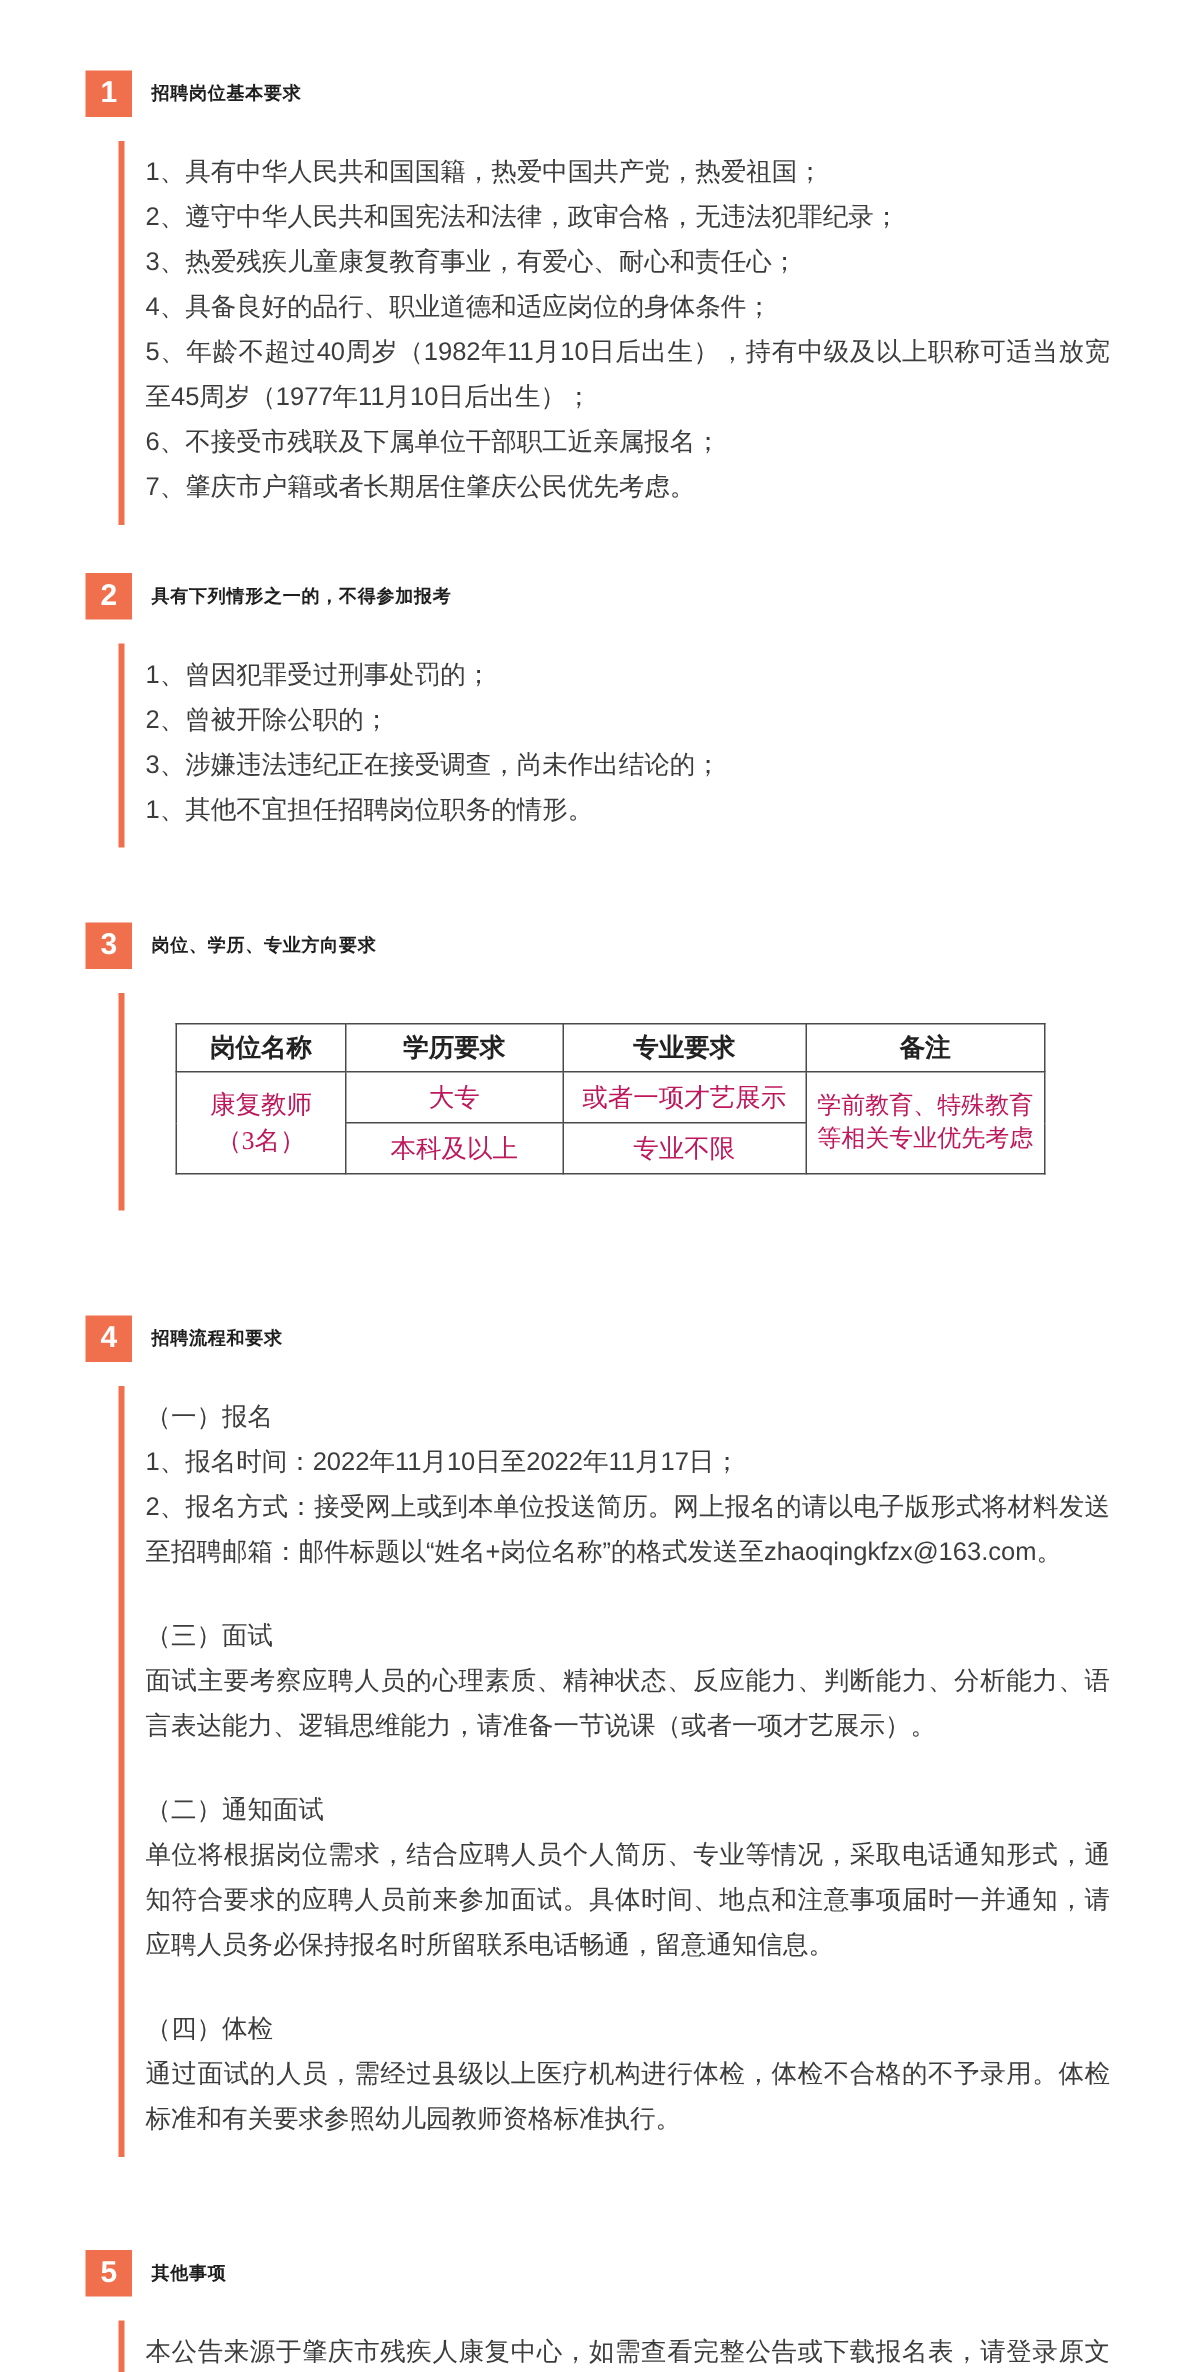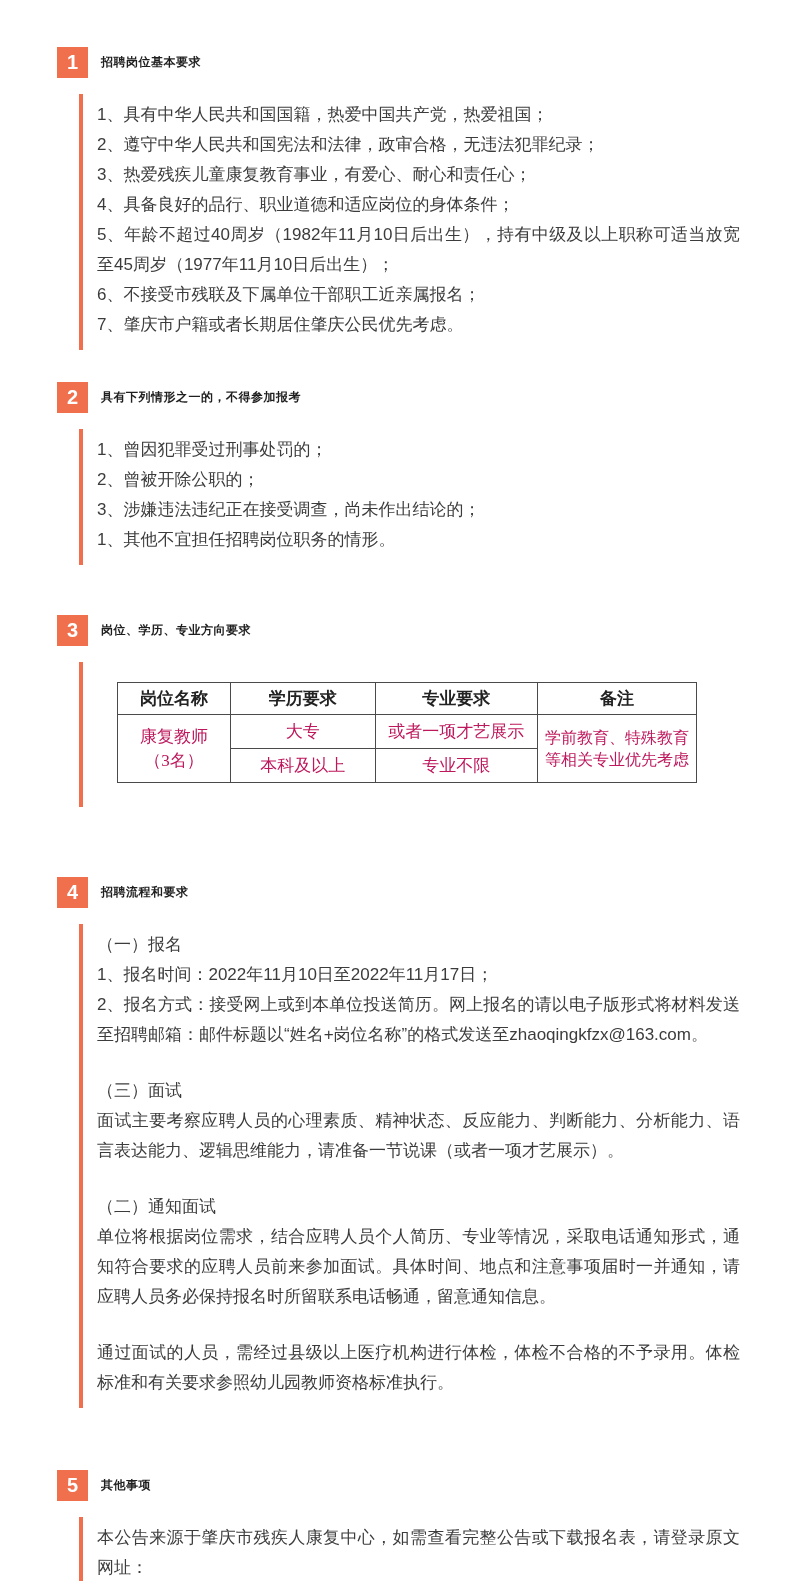--- a/index.html
+++ b/index.html
@@ -170,20 +170,21 @@
       </div>
       <div class="subsection">
         <p class="para">（三）面试</p>
         <p class="para">面试主要考察应聘人员的心理素质、精神状态、反应能力、判断能力、分析能力、语言表达能力、逻辑思维能力，请准备一节说课（或者一项才艺展示）。</p>
       </div>
       <div class="subsection">
         <p class="para">（二）通知面试</p>
         <p class="para">单位将根据岗位需求，结合应聘人员个人简历、专业等情况，采取电话通知形式，通知符合要求的应聘人员前来参加面试。具体时间、地点和注意事项届时一并通知，请应聘人员务必保持报名时所留联系电话畅通，留意通知信息。</p>
       </div>
       <div class="subsection">
+        <p class="para">（四）体检</p>
         <p class="para">通过面试的人员，需经过县级以上医疗机构进行体检，体检不合格的不予录用。体检标准和有关要求参照幼儿园教师资格标准执行。</p>
       </div>
     </div>
   </section>
 
   <section class="sec-5">
     <div class="sec-header">
       <div class="badge">5</div>
       <h2 class="sec-title">其他事项</h2>
     </div>

